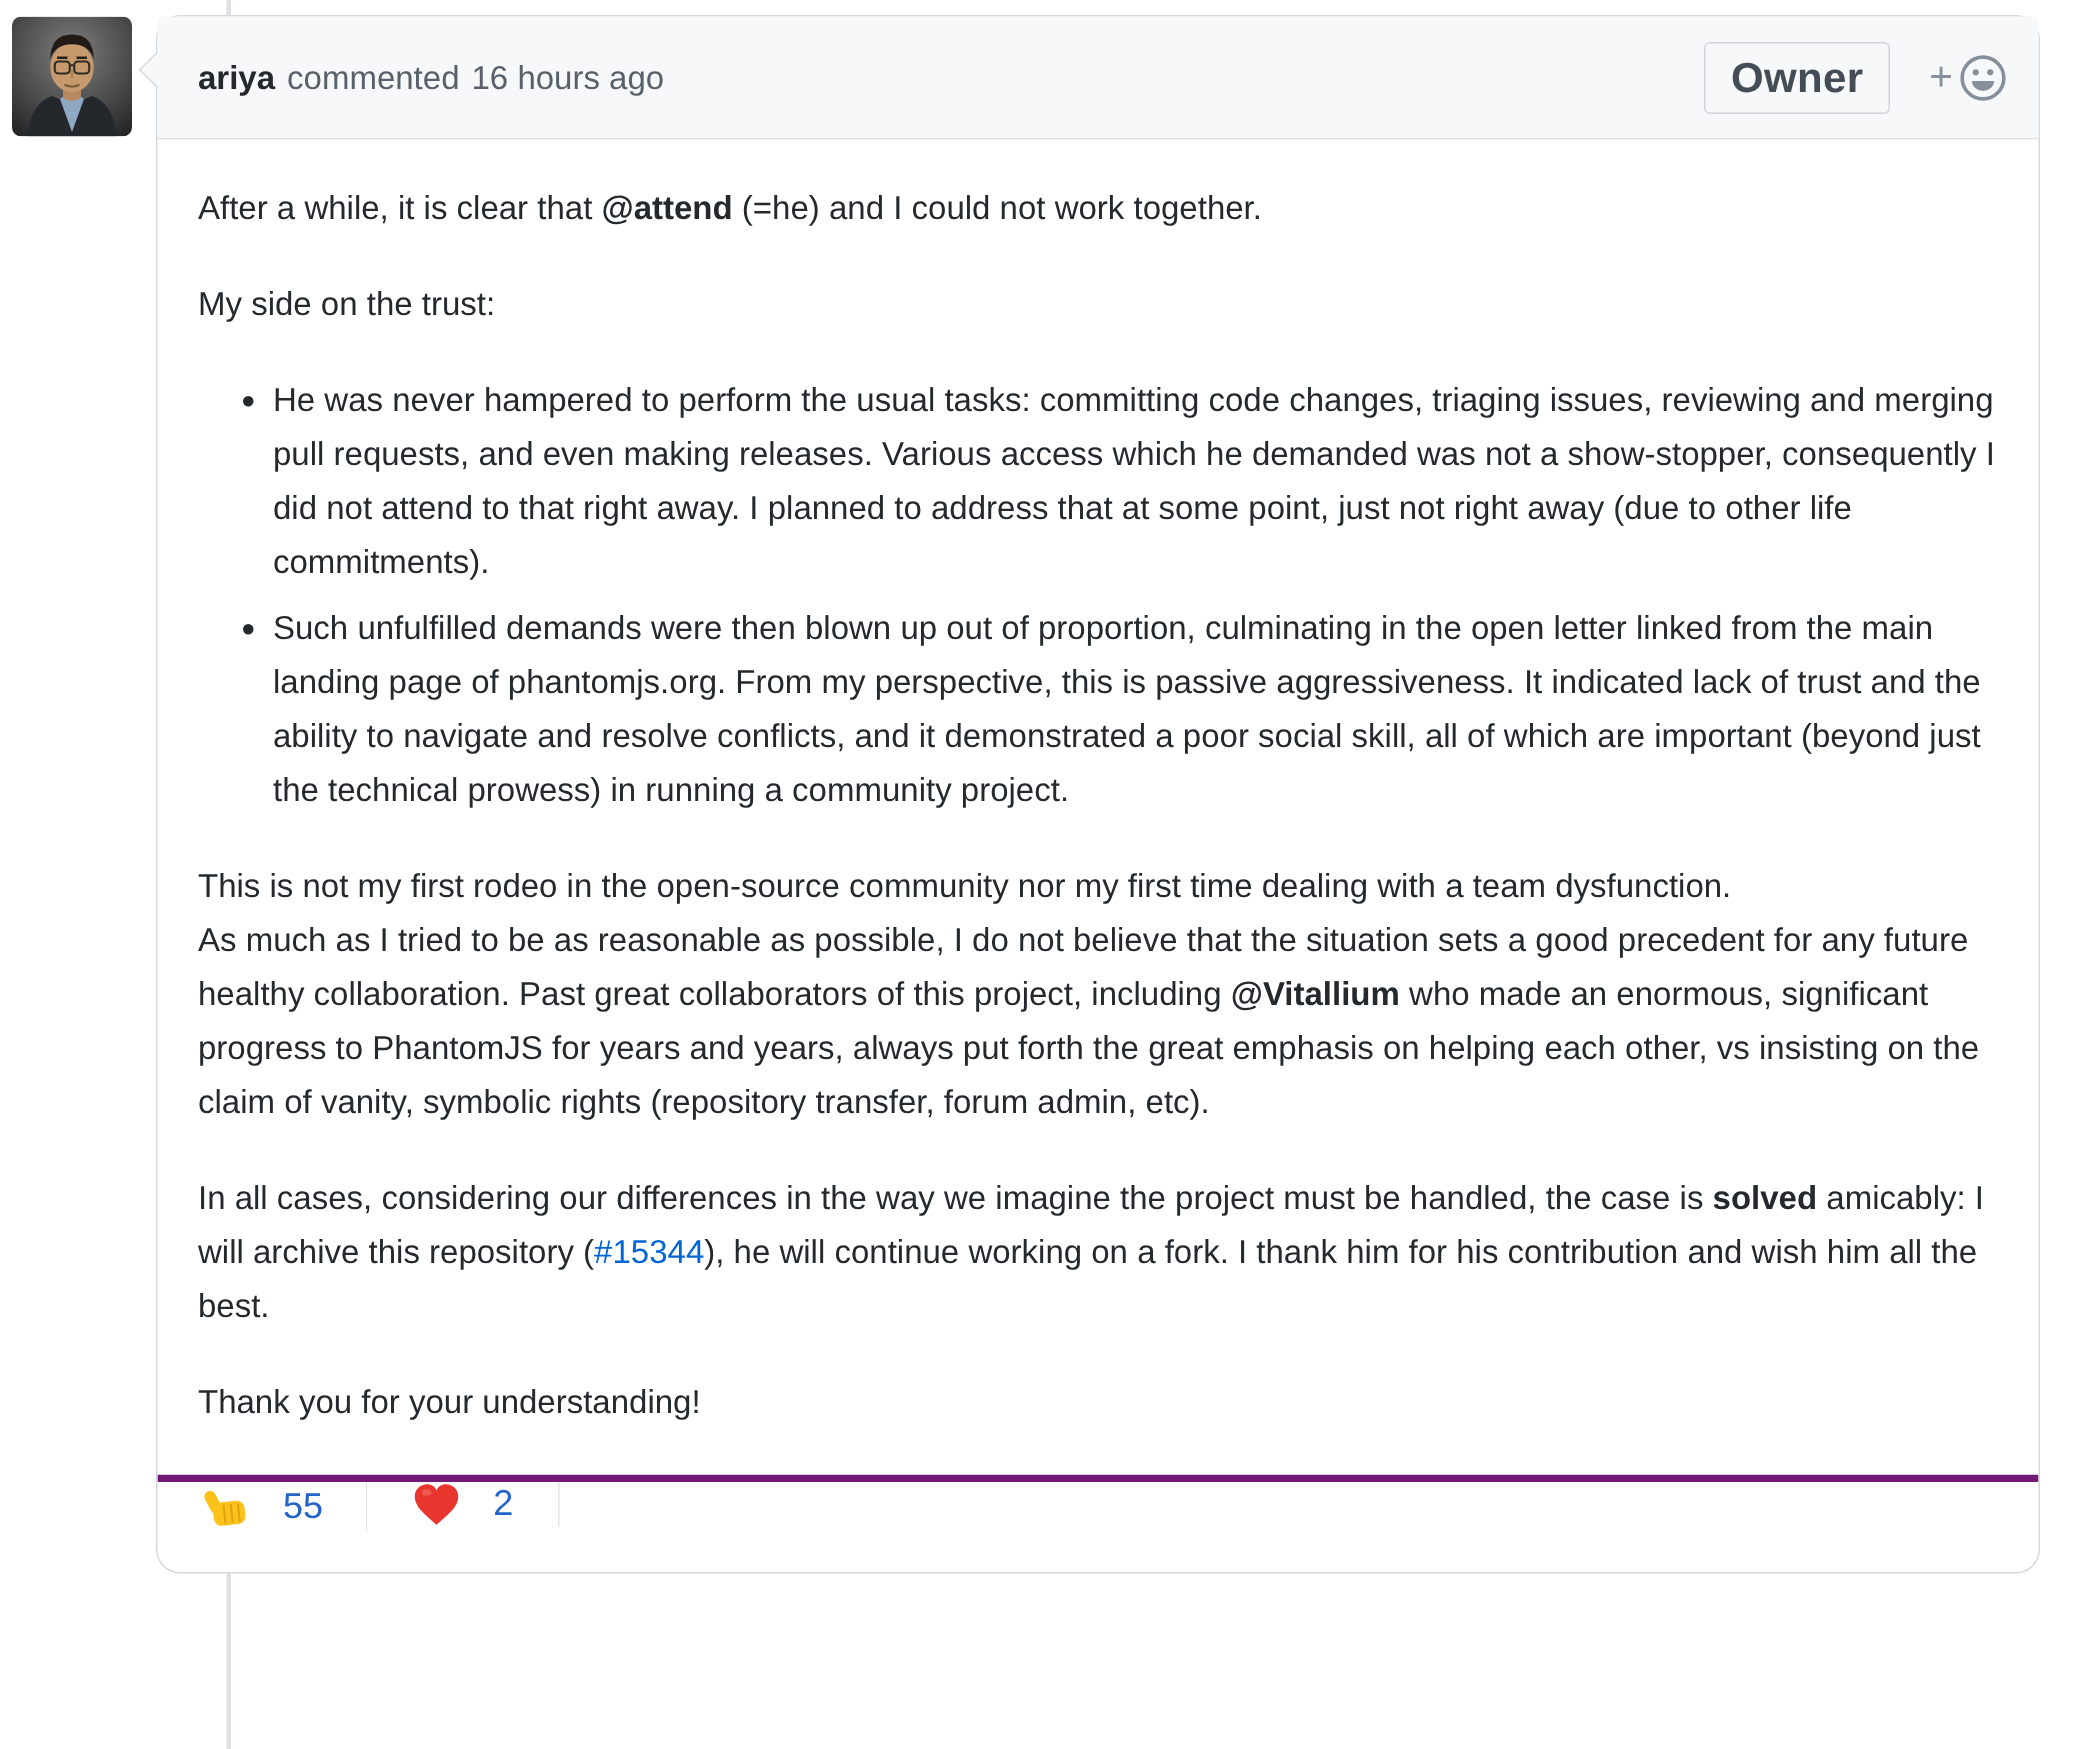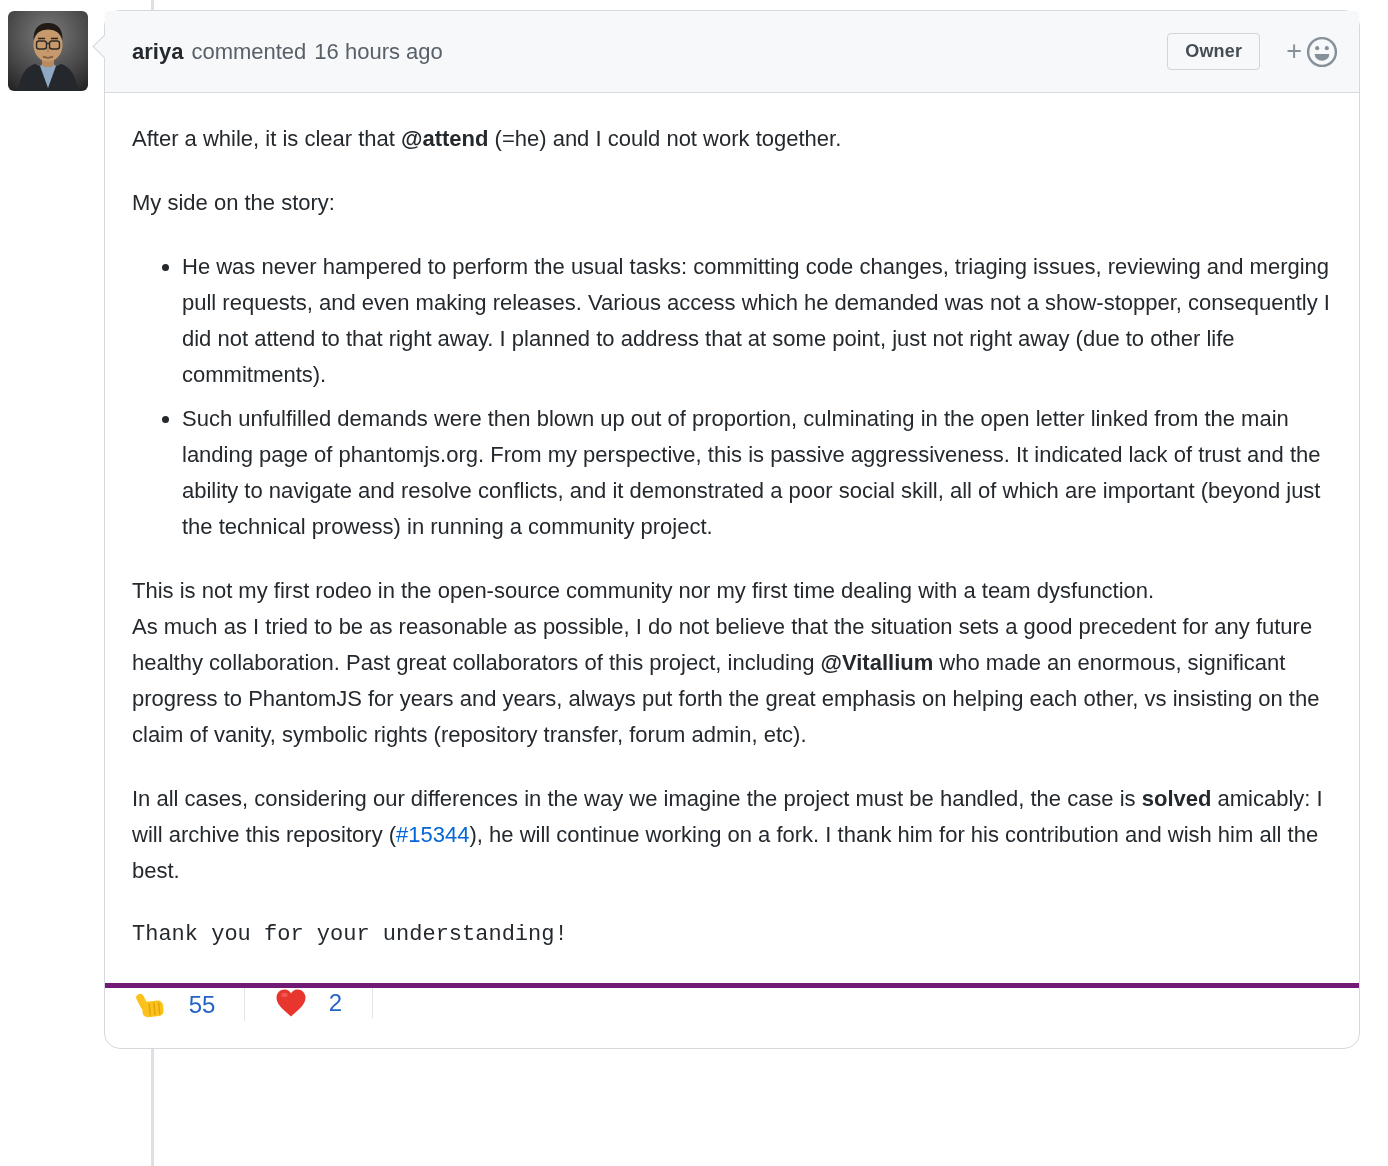--- a/index.html
+++ b/index.html
@@ -40,37 +40,37 @@
     border-left:1px solid #d5d8dc; border-bottom:1px solid #d5d8dc;
     transform:rotate(45deg);
   }
   .author-link { font-weight:700; color:#24292e; text-decoration:none; }
   .header-muted { color:#586069; margin-left:8px; text-decoration:none; }
   .header-spacer { flex:1; }
   .owner-badge {
     box-sizing:border-box;
     border:1px solid #d1d5da; border-radius:4px;
     padding:7px 17px;
-    font-size:18px; font-weight:600; color:#444d56;
+    font-size:28px; font-weight:600; color:#444d56;
     background:transparent;
     letter-spacing:0.2px;
   }
   .add-reaction-btn {
     display:flex; align-items:center; gap:3px;
     margin-left:26px;
     background:none; border:none; padding:0; cursor:pointer;
     color:#7a828a; font-size:28px; font-family:inherit;
   }
   .plus-glyph { line-height:1; font-size:27px; color:#86909a; }
   .comment-body {
     padding:28px 27px 30px 27px;
     font-size:22px; line-height:36px; color:#24292e;
   }
   .comment-body p { margin:0 0 28px 0; }
-  .comment-body p:last-child { margin-bottom:0;font-family:Liberation Mono, monospace; }
+  .comment-body p:last-child { margin-bottom:0; }
   .comment-body ul { margin:0 0 28px 0; padding-left:50px; list-style:disc; }
   .comment-body li + li { margin-top:8px; }
   .comment-body .italic { }
   .comment-body .bold { font-weight:700; }
   .comment-body a.mention { font-weight:700; color:#24292e; text-decoration:none; cursor:pointer; }
   .comment-body a.link { color:#0366d6; text-decoration:none; cursor:pointer; }
   .reaction-bar {
     display:flex; align-items:flex-start;
     border-top:5px solid #701a75;
     height:60px;
@@ -131,21 +131,21 @@
         <circle cx="12" cy="12" r="9.8" fill="none" stroke="#86909a" stroke-width="1.7"></circle>
         <circle cx="8.6" cy="9.3" r="1.45" fill="#86909a"></circle>
         <circle cx="15.4" cy="9.3" r="1.45" fill="#86909a"></circle>
         <path d="M6.8 13.4 a5.2 4.7 0 0 0 10.4 0 z" fill="#86909a"></path>
       </svg>
     </button>
   </div>
 
   <div class="comment-body">
       <p><span>After a while, it is clear that </span><a href="#" class="mention">@attend</a><span> (=he) and I could not work together.</span></p>
-      <p><span>My side on the story:</span></p>
+      <p><span>My side on the trust:</span></p>
       <ul>
         <li><span>He was </span><span class="italic">never</span><span> hampered to perform the usual tasks: committing code changes, triaging issues, reviewing and merging pull requests, and even making releases. Various access which he demanded was not a show-stopper, consequently I did not attend to that right away. I planned to address that at some point, just not right away (due to other life commitments).</span></li>
         <li><span>Such unfulfilled demands were then blown up out of proportion, culminating in the open letter linked from the main landing page of phantomjs.org. From my perspective, this is passive aggressiveness. It indicated lack of trust and the ability to navigate and resolve conflicts, and it demonstrated a poor social skill, all of which are important (beyond just the technical prowess) in running a community project.</span></li>
       </ul>
       <p><span>This is not my first rodeo in the open-source community nor my first time dealing with a team dysfunction.</span><br><span>As much as I tried to be as reasonable as possible, I do not believe that the situation sets a good precedent for any future healthy collaboration. Past great collaborators of this project, including </span><a href="#" class="mention">@Vitallium</a><span> who made an enormous, significant progress to PhantomJS for years and years, always put forth the great emphasis on helping each other, vs insisting on the claim of </span><span class="italic">vanity</span><span>, symbolic rights (repository transfer, forum admin, etc).</span></p>
       <p><span>In all cases, considering our differences in the way we imagine the project must be handled, the case is </span><span class="bold">solved</span><span> amicably: I will archive this repository (</span><a href="#" class="link">#15344</a><span>), he will continue working on a fork. I thank him for his contribution and wish him all the best.</span></p>
       <p><span>Thank you for your understanding!</span></p>
     </div>
 
   <div class="reaction-bar">

